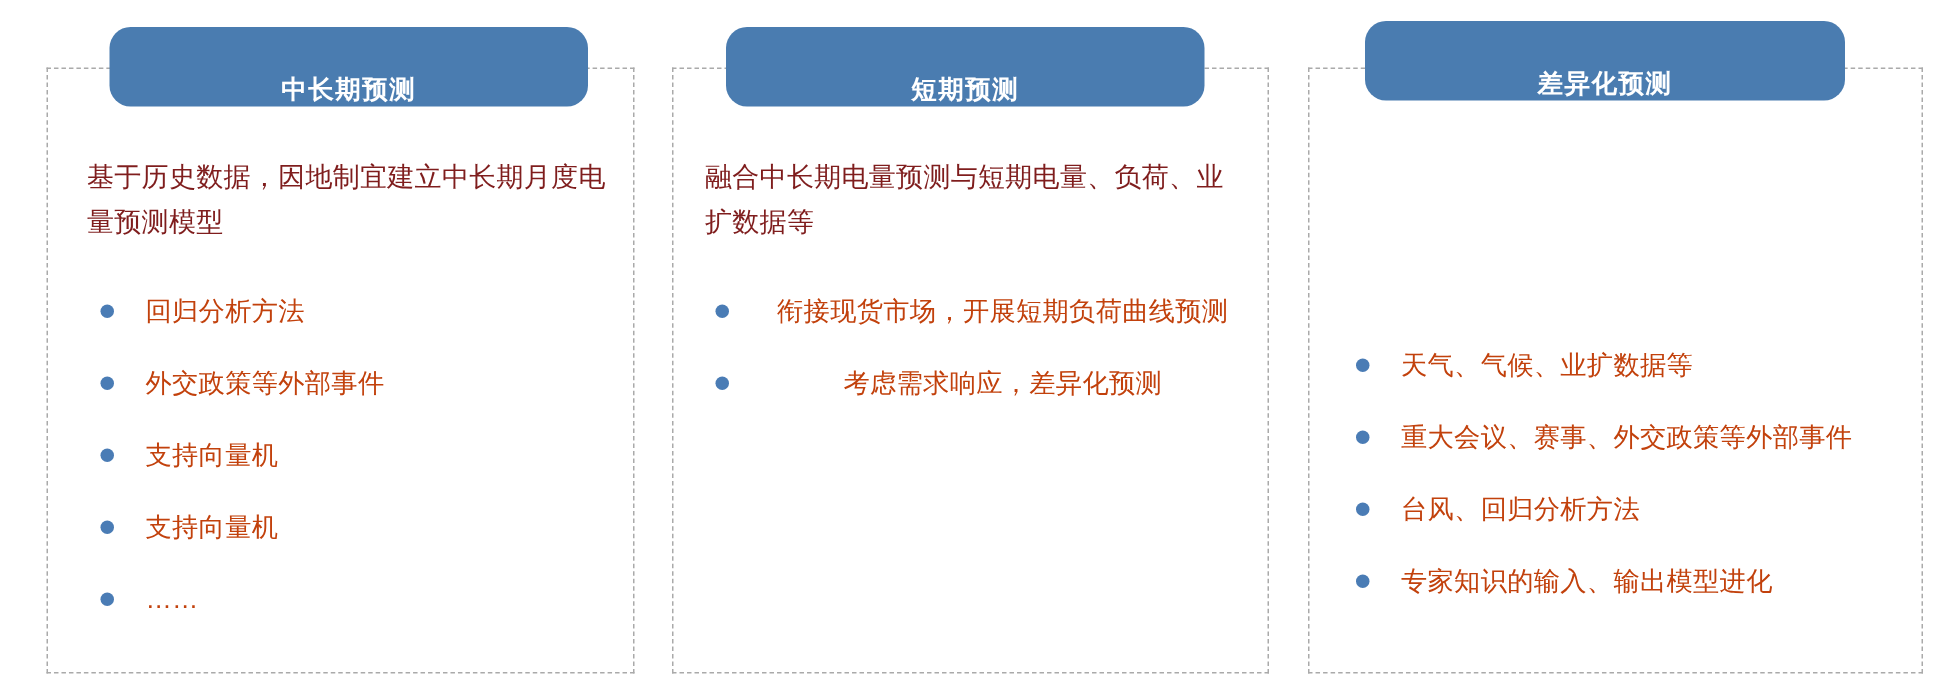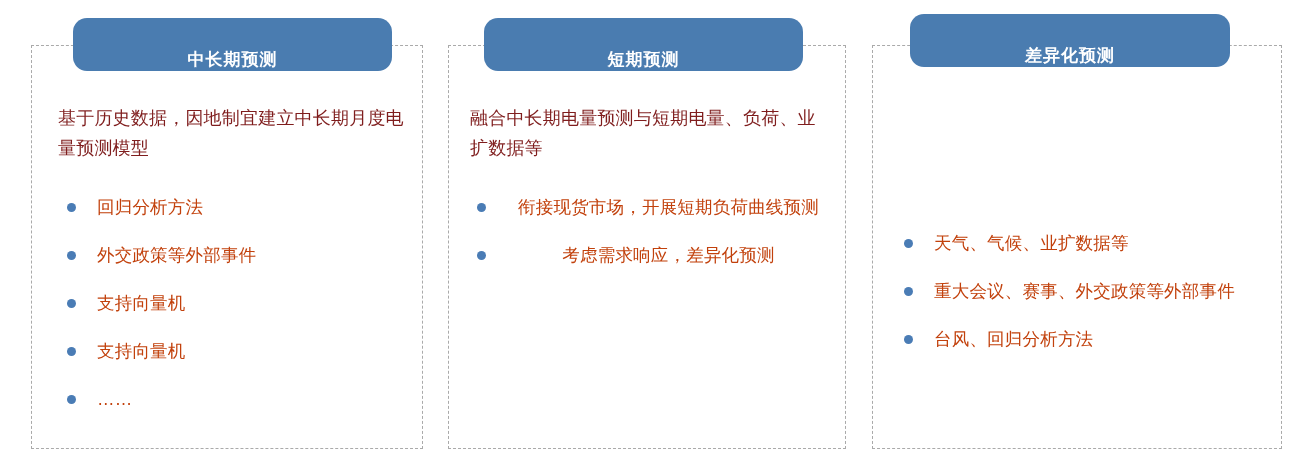--- a/index.html
+++ b/index.html
@@ -162,15 +162,19 @@
       <span class="bullet-text">天气、气候、业扩数据等</span>
     </li>
     <li class="bullet-row">
       <span class="bullet-dot"></span>
       <span class="bullet-text">重大会议、赛事、外交政策等外部事件</span>
     </li>
     <li class="bullet-row">
       <span class="bullet-dot"></span>
       <span class="bullet-text">台风、回归分析方法</span>
     </li>
+    <li class="bullet-row">
+      <span class="bullet-dot"></span>
+      <span class="bullet-text">专家知识的输入、输出模型进化</span>
+    </li>
   </ul>
 
 </div>
 
 </body></html>

